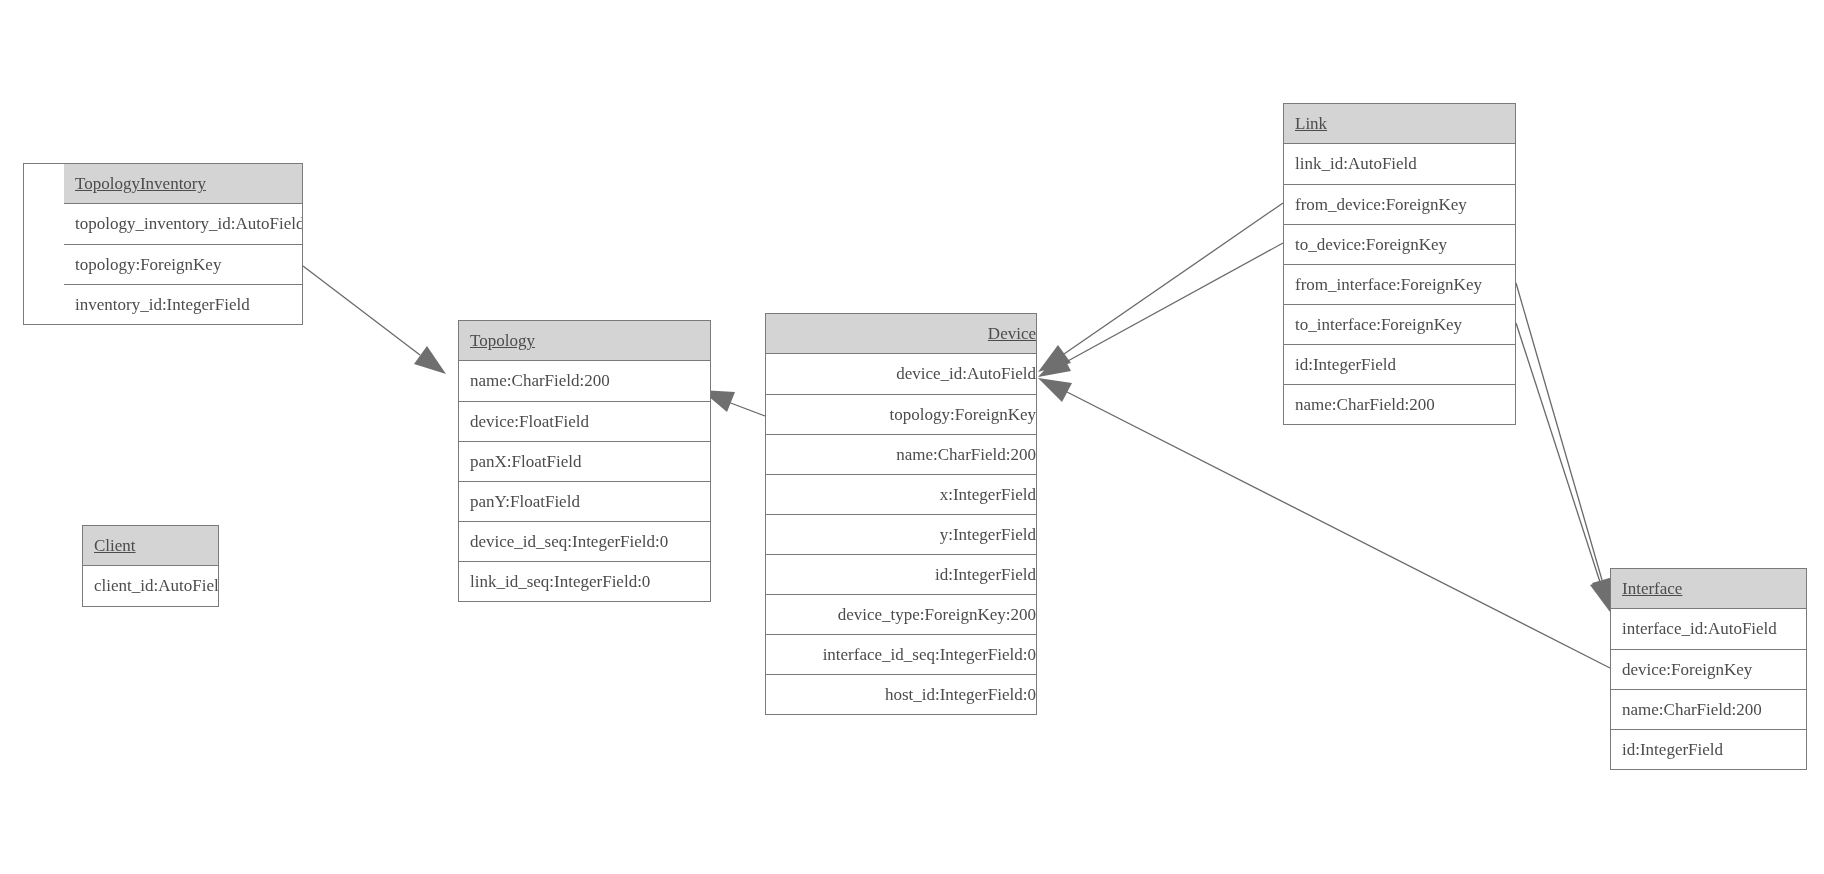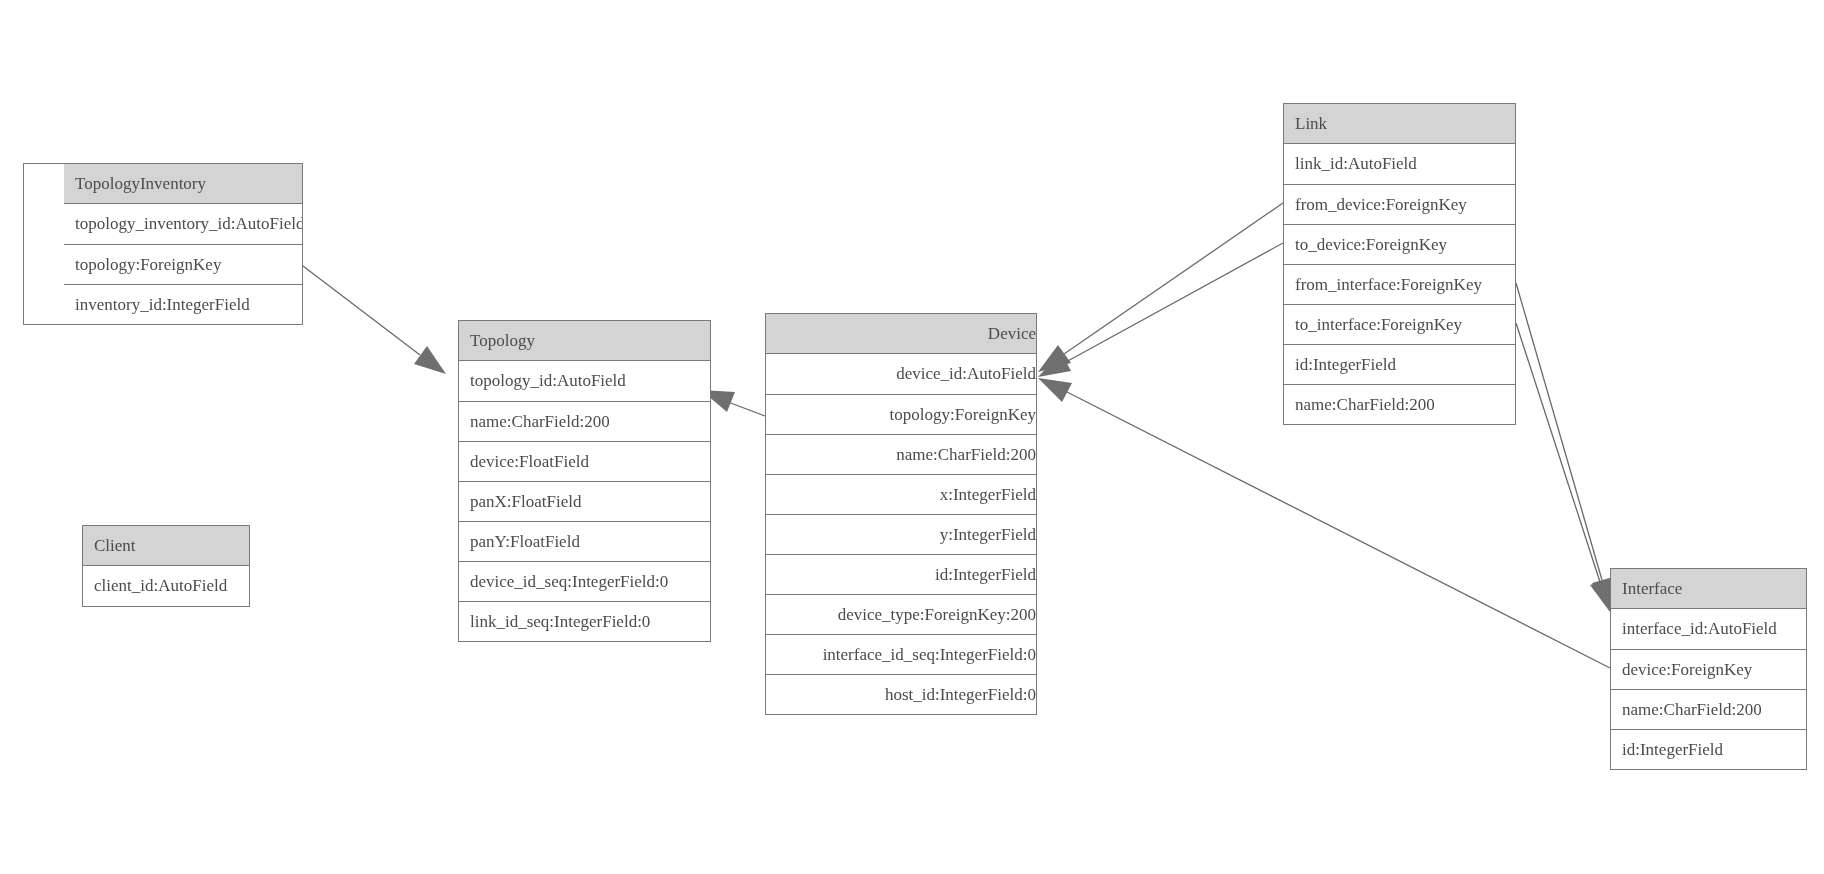--- a/index.html
+++ b/index.html
@@ -28,21 +28,21 @@
     box-sizing:border-box;
     color:var(--text);
     font-size:17px;
   }
   .db-table-header{
     height:40px;line-height:39px;
     background:var(--header-fill);
     border-bottom:1px solid var(--border);
     padding-left:11px;
     box-sizing:border-box;
-    white-space:nowrap;overflow:hidden;
+    white-space:nowrap;overflow:hidden;text-decoration:underline;
   }
   .db-table-row{
     height:40px;line-height:39px;
     padding-left:11px;
     box-sizing:border-box;
     white-space:nowrap;overflow:hidden;
     background:var(--row-fill);
   }
   .db-table-row + .db-table-row{border-top:1px solid var(--border);}
 </style>
@@ -76,29 +76,28 @@
   </svg>
 
 <div class="db-table" style="left: 23px; top: 163px; width: 280px; padding-left: 40px;">
       <div class="db-table-header">TopologyInventory</div>
       <div class="db-table-row">topology_inventory_id:AutoField</div>
       <div class="db-table-row">topology:ForeignKey</div>
       <div class="db-table-row">inventory_id:IntegerField</div>
     </div>
     <div class="db-table" style="left: 447px; top: 320px; width: 253px; margin-left: 11px;">
       <div class="db-table-header">Topology</div>
-      <div class="db-table-row">topology_id:AutoField</div>
       <div class="db-table-row">name:CharField:200</div>
       <div class="db-table-row">device:FloatField</div>
       <div class="db-table-row">panX:FloatField</div>
       <div class="db-table-row">panY:FloatField</div>
       <div class="db-table-row">device_id_seq:IntegerField:0</div>
       <div class="db-table-row">link_id_seq:IntegerField:0</div>
     </div>
-    <div class="db-table" style="left: 82px; top: 525px; width: 168px;">
+    <div class="db-table" style="left: 82px; top: 525px; width: 137px;">
       <div class="db-table-header">Client</div>
       <div class="db-table-row">client_id:AutoField</div>
     </div>
     <div class="db-table" style="left: 765px; top: 313px; width: 272px; text-align: right;">
       <div class="db-table-header">Device</div>
       <div class="db-table-row">device_id:AutoField</div>
       <div class="db-table-row">topology:ForeignKey</div>
       <div class="db-table-row">name:CharField:200</div>
       <div class="db-table-row">x:IntegerField</div>
       <div class="db-table-row">y:IntegerField</div>

